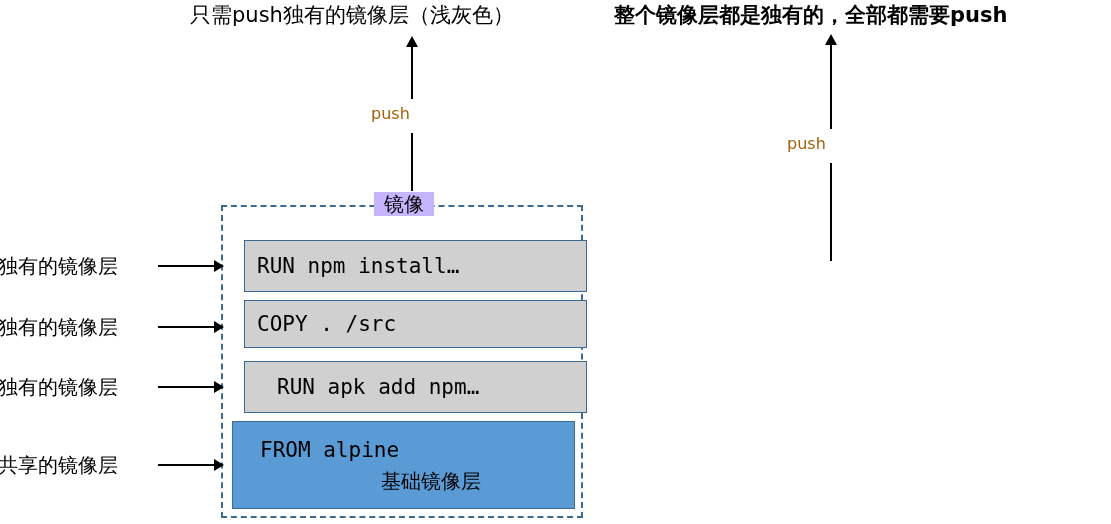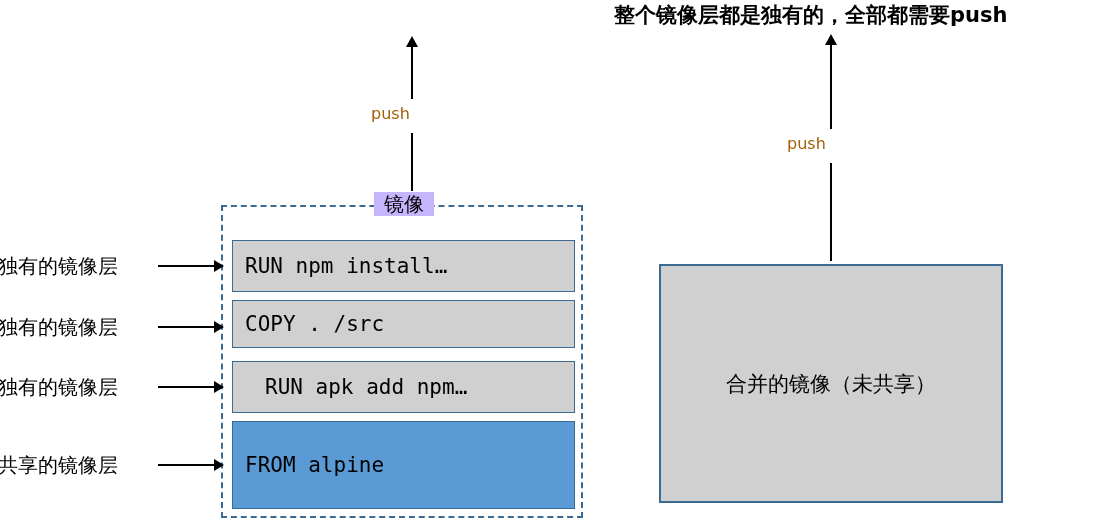--- a/index.html
+++ b/index.html
@@ -86,21 +86,21 @@
   .layer {
     position: absolute;
     left: 232px;
     width: 343px;
     box-sizing: border-box;
     border: 1px solid #3b6b92;
     display: flex;
     flex-direction: column;
     justify-content: center;
   }
-  .layer.unique { background: #d0d0d0; }
+  .layer.unique { background: #d0d0d0; margin-left: 12px; }
   .layer.base   { background: #5b9bd5; }
   .layer-cmd {
     font-family: "DejaVu Sans Mono", "Liberation Mono", monospace;
     font-size: 21px;
     line-height: 25px;
     padding-left: 12px;
     color: #000;
     white-space: nowrap;
   }
   .layer-sub {
@@ -109,21 +109,21 @@
     text-align: center;
     padding-left: 40px;
     color: #000;
     white-space: nowrap;
     margin-top: 6px;
   }
 
   #layer-0 { top: 240px; height: 52px; }
   #layer-1 { top: 300px; height: 48px; }
   #layer-2 { top: 361px; height: 52px; padding-left: 20px; }
-  #layer-3 { top: 421px; height: 88px; }
+  #layer-3 { top: 421px; height: 88px; padding-left: 15px; }
 
   
   .side-label {
     position: absolute;
     left: -2px;
     font-size: 20px;
     line-height: 24px;
     white-space: nowrap;
     color: #000;
   }
@@ -159,20 +159,21 @@
     line-height: 26px;
     color: #000;
     white-space: nowrap;
   }
 </style>
 </head>
 <body>
 
 <div id="canvas">
 
+  <div class="caption" id="caption-left">只需push独有的镜像层（浅灰色）</div>
 
   <div class="arrowhead-up abs" style="left:406px; top:36px;"></div>
   <div class="vline abs" style="left:411px; top:46px; height:53px;"></div>
 
   <div class="push-label" id="push-label-left">push</div>
 
   <div class="vline abs" style="left:411px; top:133px; height:58px;"></div>
 
   <div id="image-group"></div>
   <div id="image-group-label">镜像</div>
@@ -184,20 +185,21 @@
   <div class="layer unique" id="layer-1">
     <div class="layer-cmd">COPY . /src</div>
   </div>
 
   <div class="layer unique" id="layer-2">
     <div class="layer-cmd">RUN apk add npm…</div>
   </div>
 
   <div class="layer base" id="layer-3">
     <div class="layer-cmd">FROM alpine</div>
+    <div class="layer-sub">基础镜像层</div>
   </div>
 
   <div class="side-label" style="top:254px;">独有的镜像层</div>
   <div class="connector" style="left:158px; top:265px; width:58px;"></div>
   <div class="connector-head" style="left:214px; top:260px;"></div>
 
   <div class="side-label" style="top:315px;">独有的镜像层</div>
   <div class="connector" style="left:158px; top:326px; width:58px;"></div>
   <div class="connector-head" style="left:214px; top:321px;"></div>
 
@@ -211,17 +213,14 @@
 
   <div class="caption" id="caption-right">整个镜像层都是独有的，全部都需要push</div>
 
   <div class="arrowhead-up abs" style="left:825px; top:34px;"></div>
   <div class="vline abs" style="left:830px; top:44px; height:85px;"></div>
 
   <div class="push-label" id="push-label-right">push</div>
 
   <div class="vline abs" style="left:830px; top:163px; height:98px;"></div>
 
-  <div id="merged-box">
-    <div id="merged-box-label">合并的镜像（未共享）</div>
-  </div>
 
 </div>
 
 </body></html>

